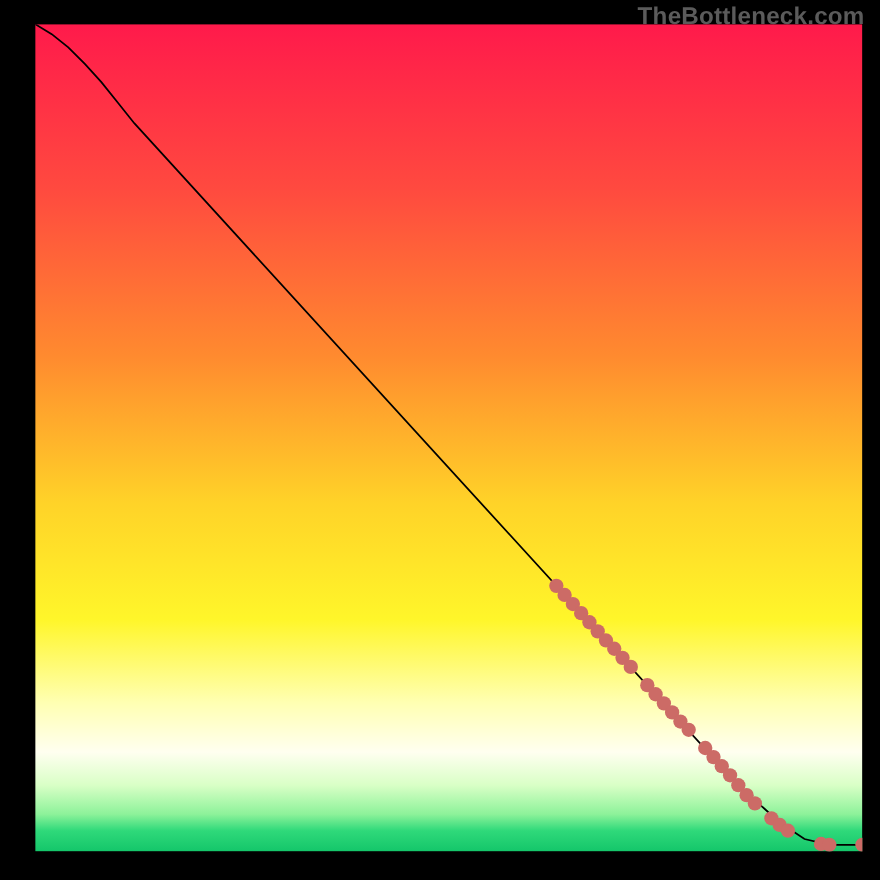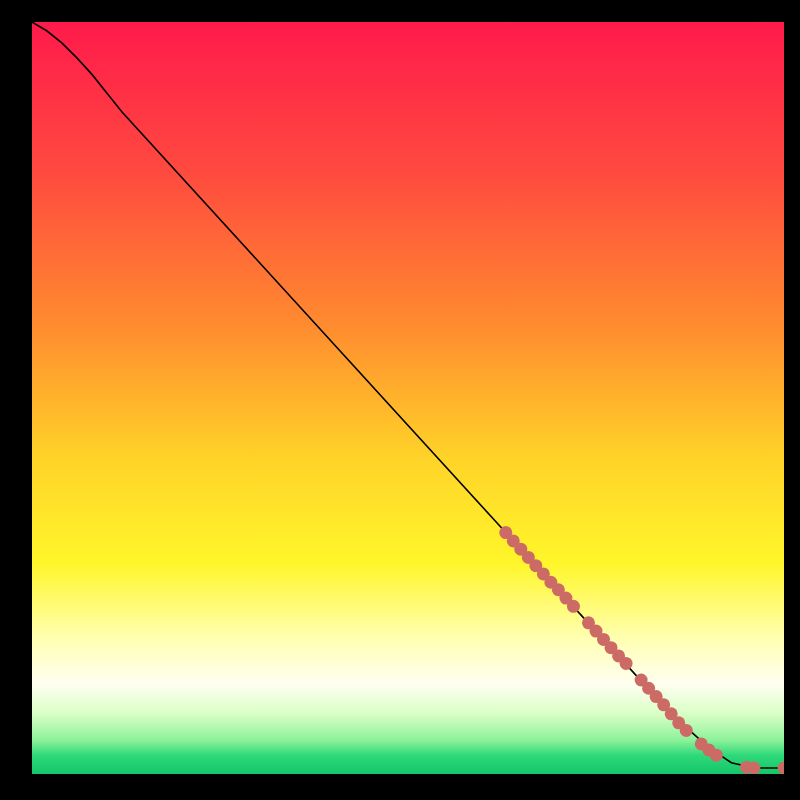--- a/index.html
+++ b/index.html
@@ -31,20 +31,21 @@
     top: 22px;
     width: 752px;
     height: 752px;
   }
   svg { display: block; }
 </style>
 </head>
 <body>
 
 <div class="frame">
+  <div class="watermark">TheBottleneck.com</div>
   <div class="plot">
     <svg id="chart-svg" viewBox="0 0 752 752" width="752" height="752">
       <defs>
         <linearGradient id="bg-grad" x1="0" y1="0" x2="0" y2="1">
             <stop offset="0.00%" stop-color="#ff1a4b"></stop>
             <stop offset="20.00%" stop-color="#ff4a3f"></stop>
             <stop offset="40.00%" stop-color="#ff8a2f"></stop>
             <stop offset="58.00%" stop-color="#ffd328"></stop>
             <stop offset="72.00%" stop-color="#fff62a"></stop>
             <stop offset="82.00%" stop-color="#ffffb2"></stop>

